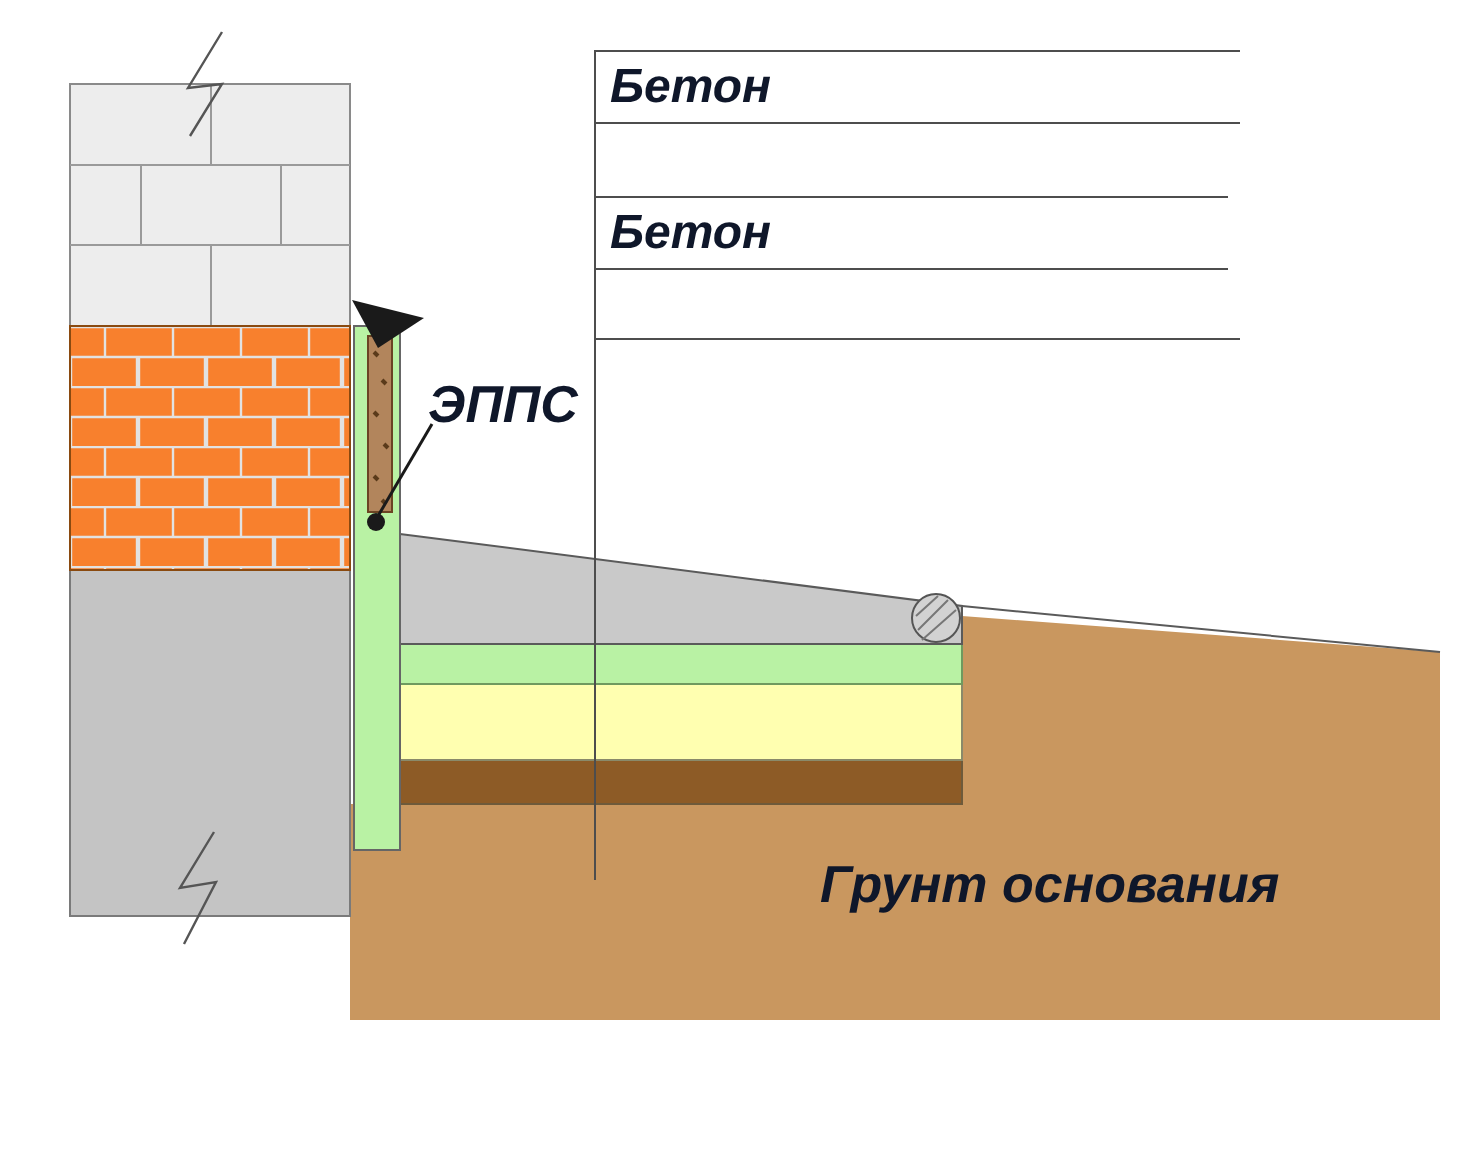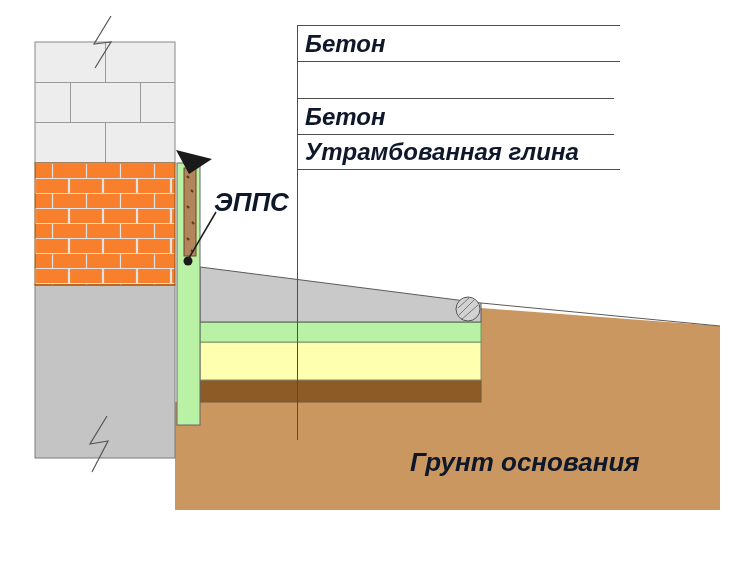--- a/index.html
+++ b/index.html
@@ -67,18 +67,17 @@
       <line x1="297" y1="25.5" x2="620" y2="25.5"></line>
       <line x1="297" y1="61.5" x2="620" y2="61.5"></line>
       <line x1="297" y1="98.5" x2="614" y2="98.5"></line>
       <line x1="297" y1="134.5" x2="614" y2="134.5"></line>
       <line x1="297" y1="169.5" x2="620" y2="169.5"></line>
     </g>
   </svg>
 
   <div class="lbl" style="left:305px;top:31px">Бетон</div>
   <div class="lbl" style="left:305px;top:104px">Бетон</div>
-  <div class="lbl" style="left:305px;top:139px">Утрамбованная глина</div>
 
   <div class="lbl lbl-sm" style="left:214px;top:188px">ЭППС</div>
 
-  <div class="lbl lbl-sm" style="left:410px;top:448px">Грунт основания</div>
+  <div class="lbl lbl-sm" style="left:410px;top:428px">Грунт основания</div>
 </div>
 
 </body></html>

